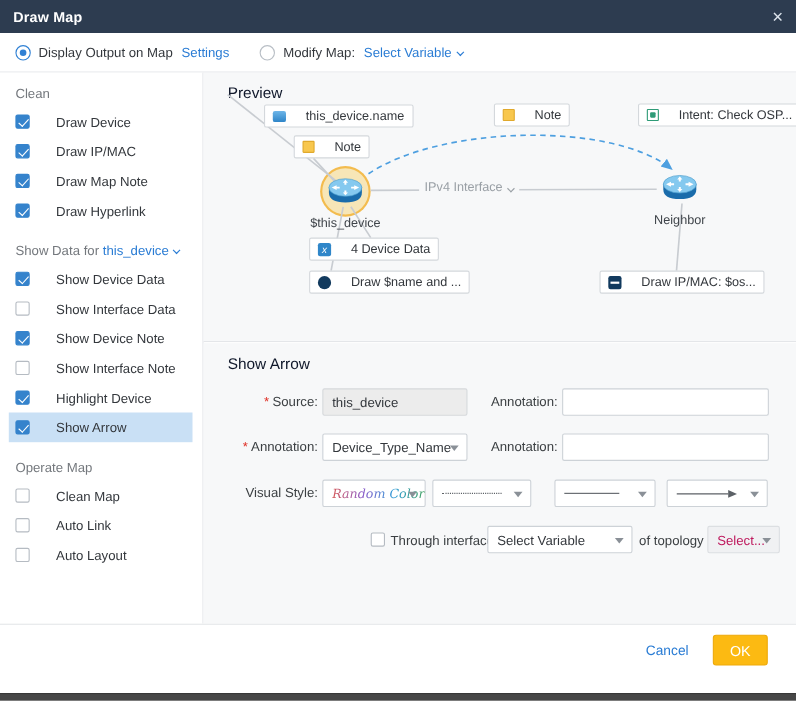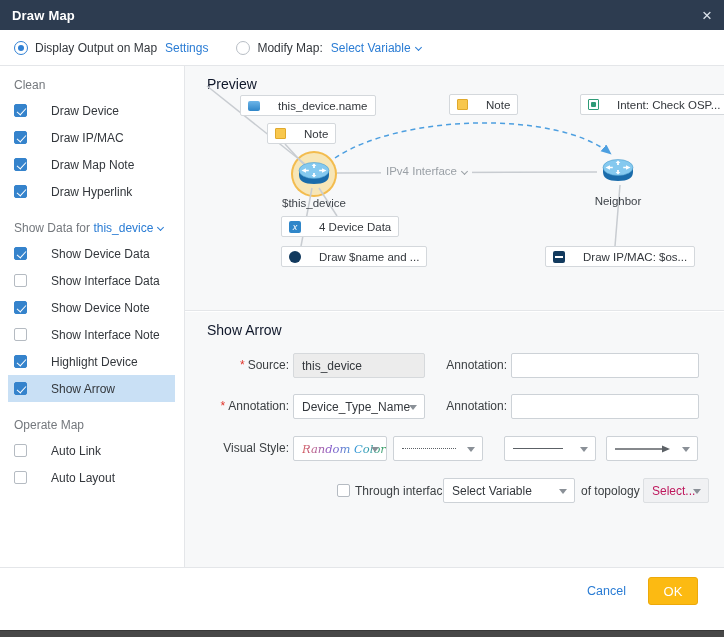--- a/index.html
+++ b/index.html
@@ -136,20 +136,24 @@
     </div>
     <div class="side-item selected">
       <span class="cb on"></span>
       <span>Show Arrow</span>
     </div>
 
     <div class="side-header mt">Operate Map</div>
 
     <div class="side-item">
       <span class="cb"></span>
+      <span>Clean Map</span>
+    </div>
+    <div class="side-item">
+      <span class="cb"></span>
       <span>Auto Link</span>
     </div>
     <div class="side-item">
       <span class="cb"></span>
       <span>Auto Layout</span>
     </div>
   </div>
 
   <div class="preview">
     <div class="panel-header">Preview</div>

